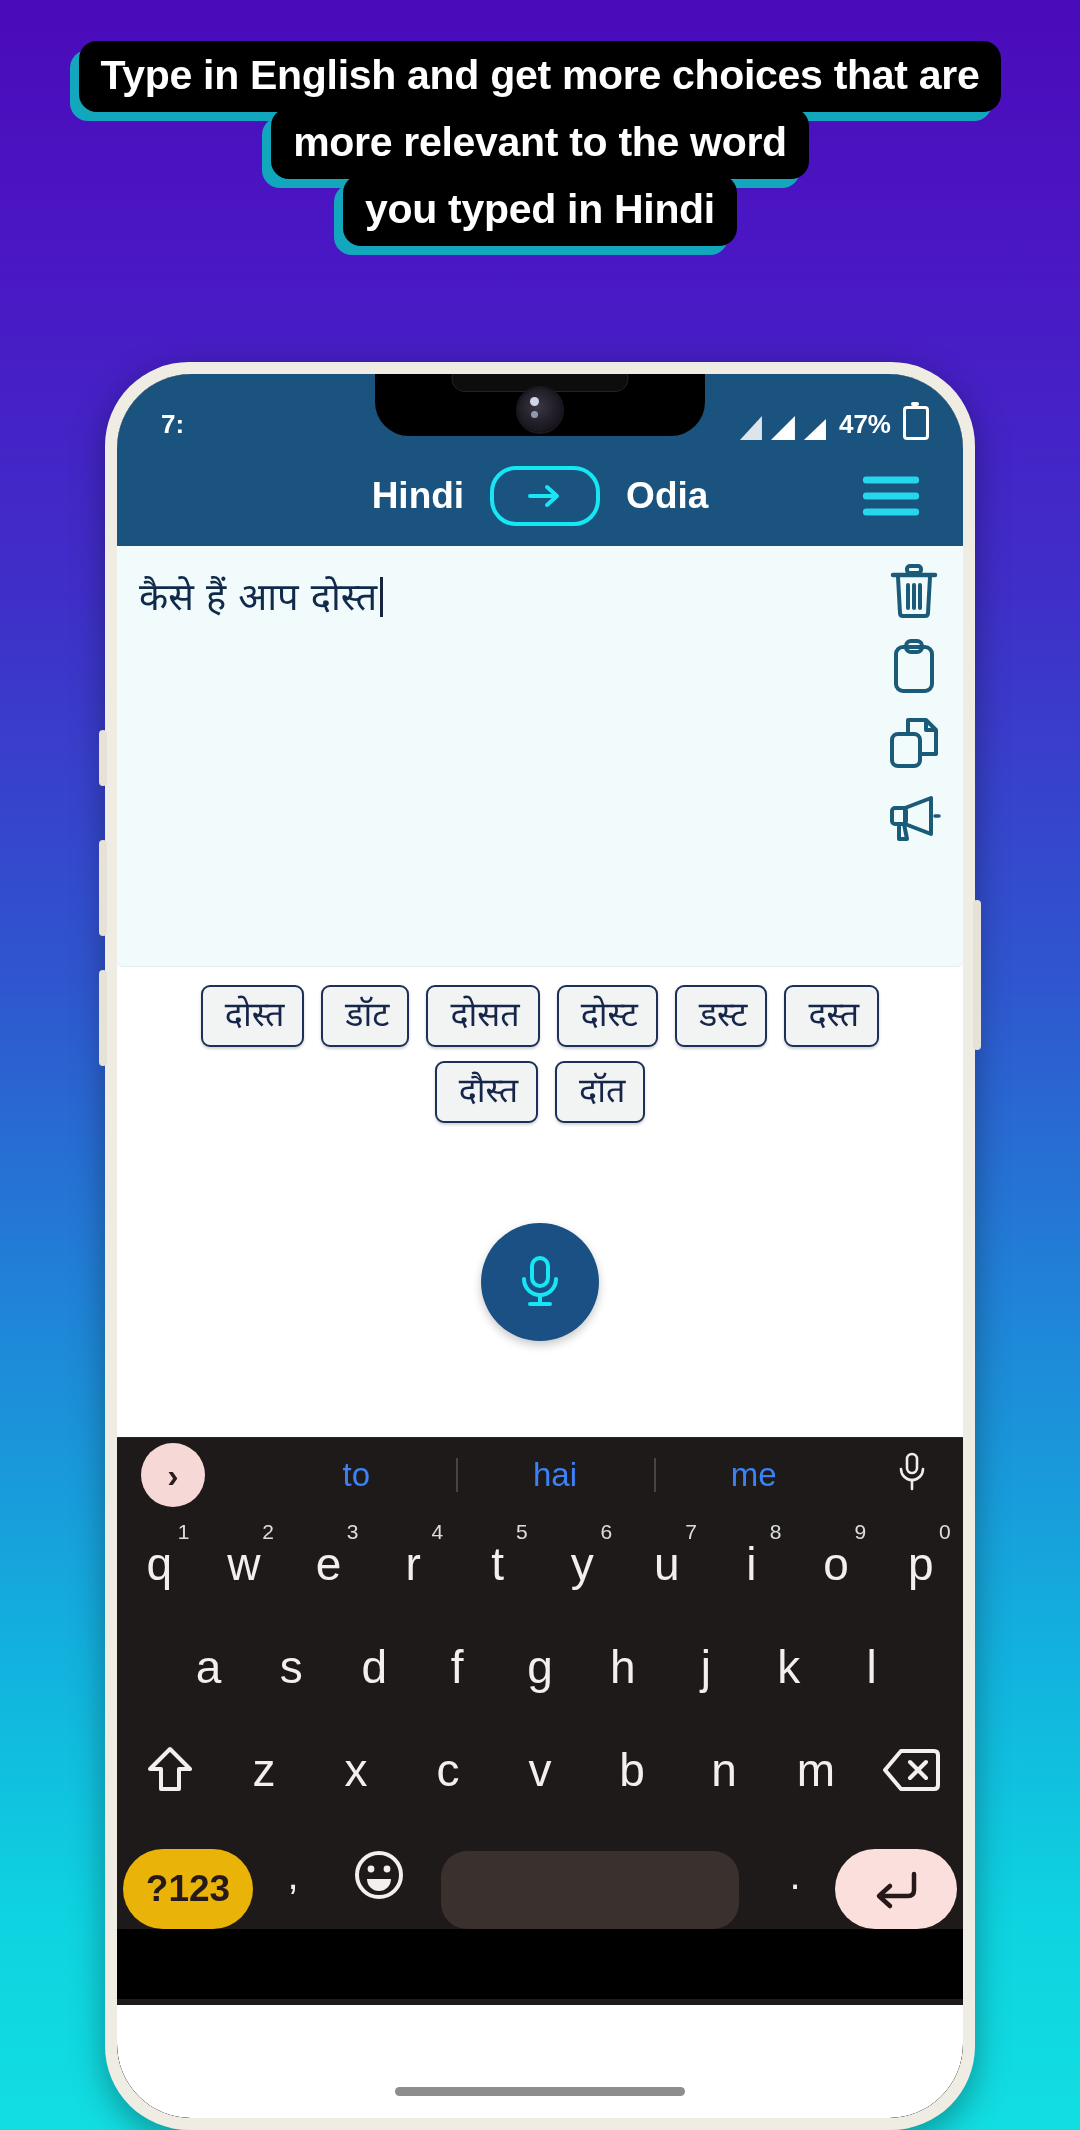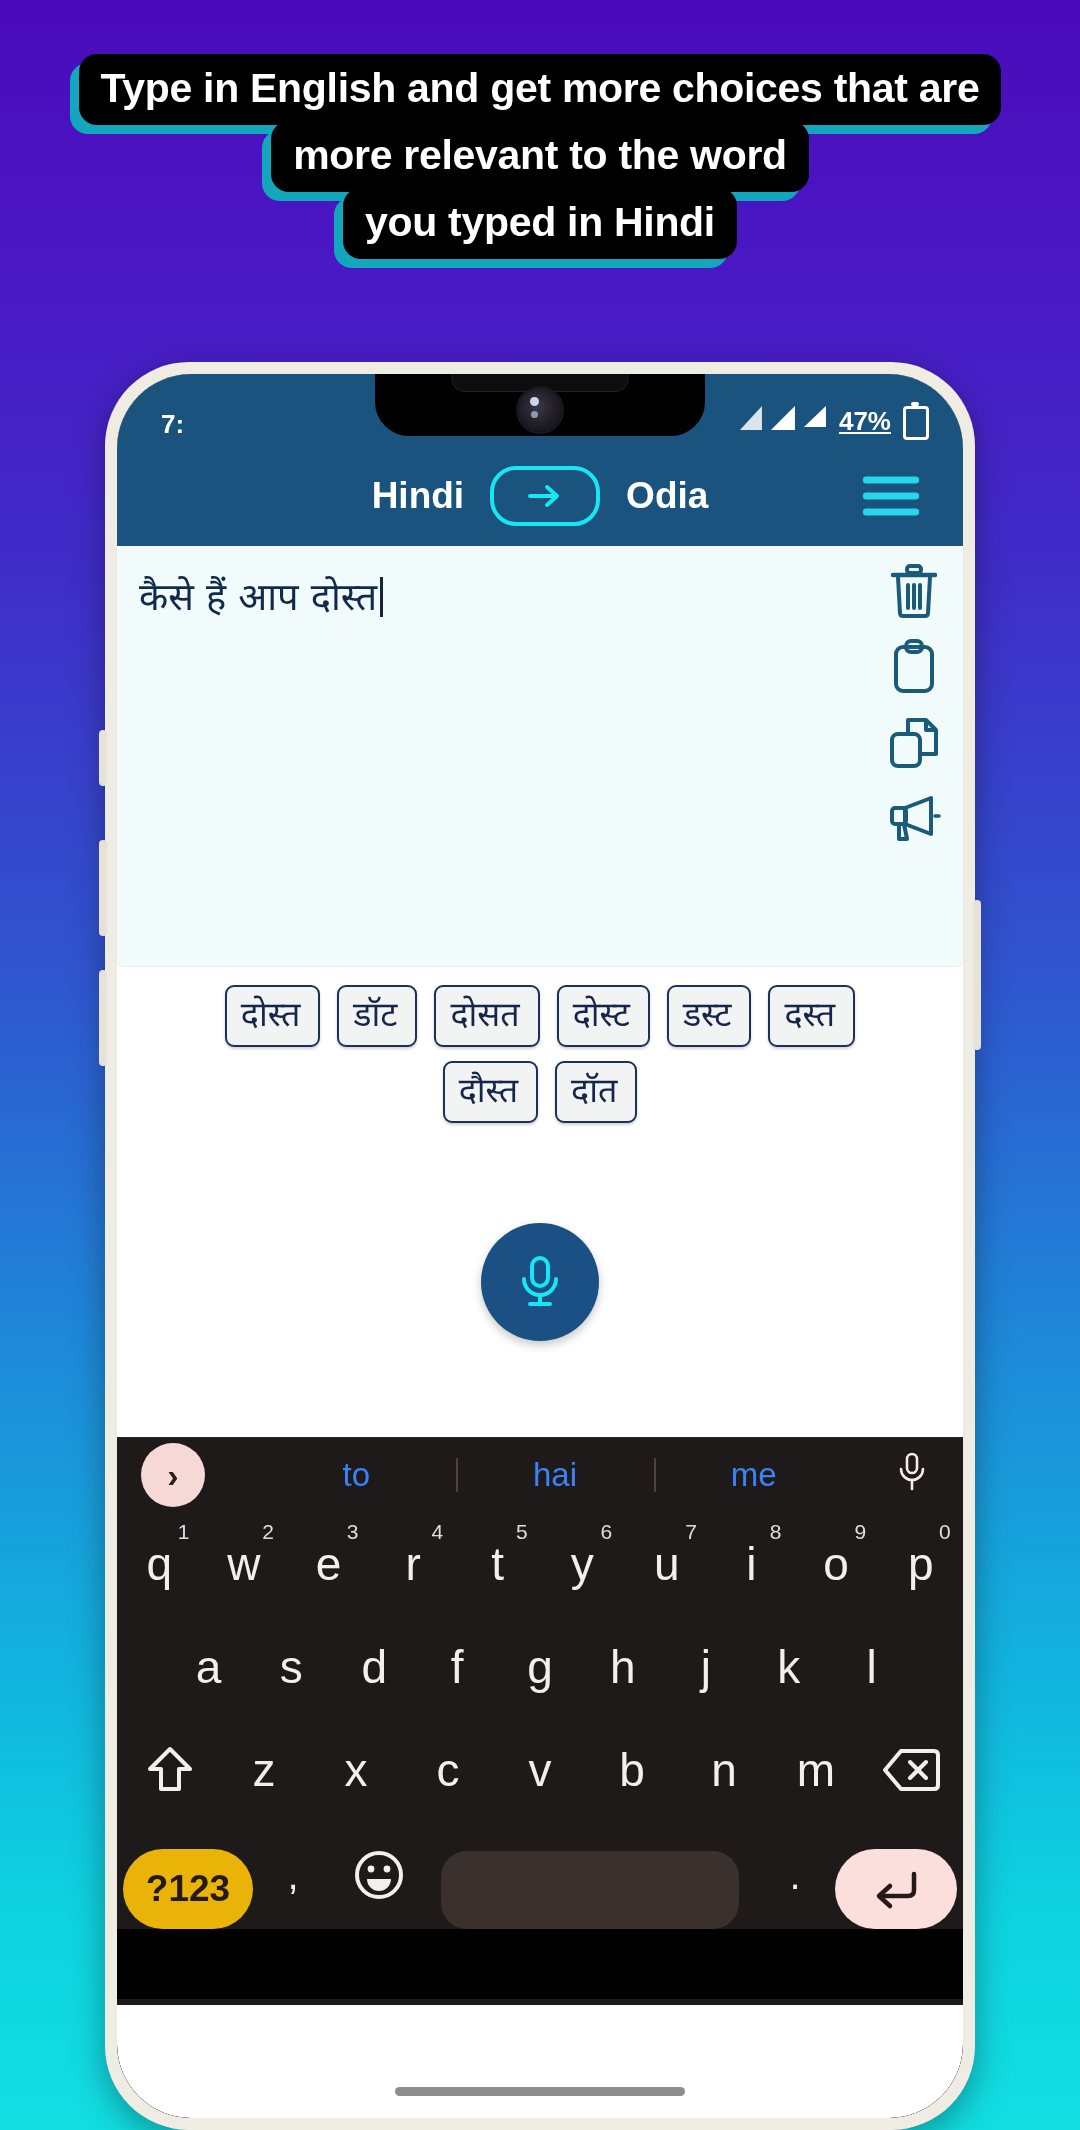--- a/index.html
+++ b/index.html
@@ -5,21 +5,21 @@
   html,body{margin:0;padding:0;}
   body{
     width:1080px;height:2130px;overflow:hidden;
     font-family:"Liberation Sans","DejaVu Sans",sans-serif;
     background:linear-gradient(180deg,#4a0bba 0%,#4a17c4 12%,#3f2fc9 28%,#2f56cf 46%,#1f86d8 62%,#12b2de 78%,#0ed3e0 90%,#12dee2 100%);
     position:relative;
   }
 
   
   #promo{
-    position:absolute;left:14px;top:54px;width:1052px;
+    position:absolute;left:14px;top:41px;width:1052px;
     display:flex;flex-direction:column;align-items:center;
   }
   .promo-line{
     background:#000;color:#fff;font-weight:bold;font-size:41px;line-height:1.0;
     padding:14px 22px 16px 22px;border-radius:18px;
     box-shadow:-9px 9px 0 0 #13a7bd;
     white-space:nowrap;text-align:center;letter-spacing:-0.3px;
     position:relative;
   }
   .promo-line.l1{margin-bottom:-4px;}
@@ -52,21 +52,21 @@
   }
 
   
   #statusbar{
     height:72px;background:#1b537f;position:relative;
     display:flex;align-items:flex-end;justify-content:space-between;
     padding:0 34px 6px 34px;box-sizing:border-box;
     color:#fff;font-size:26px;font-weight:bold;
   }
   #status-time{margin-left:10px;}
-  #status-right{display:flex;align-items:flex-start;gap:9px;text-decoration:underline;}
+  #status-right{display:flex;align-items:flex-end;gap:9px;}
   .sig{width:24px;height:24px;background:#fff;
        clip-path:polygon(100% 0,100% 100%,0 100%);}
   .sig.small{width:22px;height:21px;}
   .alarm{width:22px;height:24px;background:#fff;
        clip-path:polygon(100% 0,100% 100%,0 100%);opacity:.85;}
   #battery-pct{font-size:26px;margin:0 3px 0 4px;}
   .battery{width:20px;height:28px;border:3px solid #fff;border-radius:4px;position:relative;}
   .battery:before{content:"";position:absolute;left:5px;top:-7px;width:8px;height:4px;background:#fff;border-radius:2px;}
 
   
@@ -116,21 +116,21 @@
   .caret{display:inline-block;width:3px;height:40px;background:#16243d;
     vertical-align:-7px;margin-left:3px;}
   #icon-col{position:absolute;right:18px;top:14px;display:flex;flex-direction:column;gap:14px;align-items:center;}
   #icon-col .ic{width:62px;height:62px;display:flex;align-items:center;justify-content:center;}
 
   
   #chips{background:#fff;padding:18px 0 0 0;}
   .chip-row{display:flex;justify-content:center;gap:17px;margin-bottom:14px;}
   .chip{
     border:2px solid #1d3057;border-radius:9px;background:#f2f4f3;
-    padding:7px 18px 11px 14px;color:#16264a;font-size:34px;
+    padding:7px 18px 11px 22px;color:#16264a;font-size:34px;
     font-family:"DejaVu Sans","Liberation Sans",sans-serif;
     box-shadow:0 2px 3px rgba(0,0,0,.18);line-height:1.18;
   }
 
   
   #mic-area{background:#fff;height:300px;position:relative;}
   #mic-btn{
     position:absolute;left:50%;top:86px;transform:translateX(-50%);
     width:118px;height:118px;border-radius:50%;
     background:#1a5083;display:flex;align-items:center;justify-content:center;

